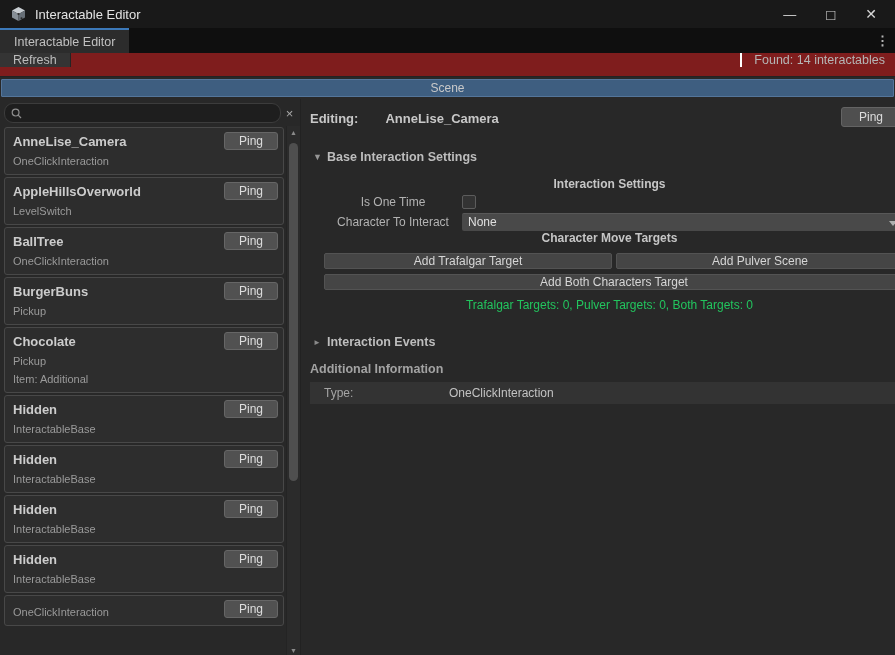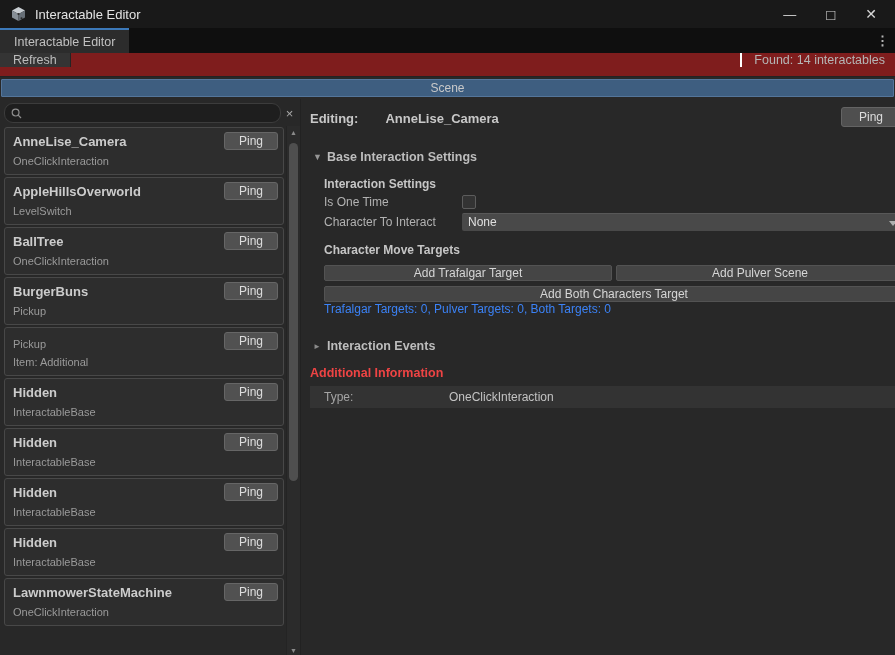--- a/index.html
+++ b/index.html
@@ -97,24 +97,24 @@
     position:absolute; right:-6px; top:0; width:60px; height:20px;
     background:#4f4f4f; border:1px solid #646464; border-radius:3px;
     color:#dcdcdc; font-size:12px; display:flex; align-items:center; justify-content:center;
   }
 
   .foldout { display:flex; align-items:center; gap:6px; font-size:12.5px; font-weight:bold; color:#bdbdbd; }
   .foldout .arrow { font-size:9px; color:#969696; width:8px; }
   .fold-base { margin-top:21px; margin-left:3px; }
   .fold-events { margin-top:23px; margin-left:3px; }
 
-  .section { margin-left:14px; }
+  .section { margin-left:14px;text-align:center; }
   .sec-header { font-size:12px; font-weight:bold; color:#c6c6c6; }
   .sec-header.first { margin-top:13px; }
-  .sec-header.targets { margin-top:12px; }
+  .sec-header.targets { }
 
   .prop-row { display:flex; align-items:center; height:19px; margin-top:1px; }
   .prop-label { width:138px; color:#b2b2b2; font-size:12px; flex:0 0 auto; }
   .checkbox { width:14px; height:14px; background:#333333; border:1px solid #5c5c5c; border-radius:2px; }
   .text-field {
     flex:1; height:17px; background:#1b1b1b; border:1px solid #121212; border-radius:2px;
     color:#d4d4d4; font-size:12px; display:flex; align-items:center; padding:0 4px;
     margin-right:-9px;
   }
   .dropdown {
@@ -126,23 +126,23 @@
     position:absolute; right:7px; top:7px; width:0; height:0;
     border-left:4px solid transparent; border-right:4px solid transparent; border-top:5px solid #b0b0b0;
   }
 
   .btn-row { display:flex; gap:4px; margin-top:8px; margin-right:-9px; }
   .uibtn {
     flex:1; height:16px; background:#454545; border:1px solid #535353; border-radius:2px;
     color:#d6d6d6; font-size:12px; display:flex; align-items:center; justify-content:center;
   }
   .btn-row.single { margin-top:5px; }
-  .targets-summary { color:#3b82f6; font-size:12px; }
-
-  .add-info-header { margin-top:13px; font-size:12.5px; font-weight:bold; color:#ef4444; }
+  .targets-summary { margin-top:8px; color:#22c55e; font-size:12px; }
+
+  .add-info-header { margin-top:13px; font-size:12.5px; font-weight:bold; color:#a3a3a3; }
   .type-row {
     margin-top:6px; margin-right:-9px; height:22px; background:#333333;
     display:flex; align-items:center; padding-left:14px;
   }
   .type-label { width:125px; color:#a5a5a5; font-size:12px; }
   .type-value { color:#c3c3c3; font-size:12px; }
 </style>
 </head>
 <body>
 
@@ -227,20 +227,21 @@
 
   <div class="list-item">
     <div class="item-name">BurgerBuns</div>
     <div class="ping-btn">
       <span class="ping-text">Ping</span>
     </div>
     <div class="item-sub item-type">Pickup</div>
   </div>
 
   <div class="list-item">
+    <div class="item-name">Chocolate</div>
     <div class="ping-btn">
       <span class="ping-text">Ping</span>
     </div>
     <div class="item-sub item-type">Pickup</div>
     <div class="item-sub item-extra">Item: Additional</div>
   </div>
 
   <div class="list-item">
     <div class="item-name">Hidden</div>
     <div class="ping-btn">
@@ -271,21 +272,20 @@
   <div class="list-item">
     <div class="item-name">Hidden</div>
     <div class="ping-btn">
       <span class="ping-text">Ping</span>
     </div>
     <div class="item-sub item-type">InteractableBase</div>
 
   </div>
 
   <div class="list-item">
-    <div class="item-name">LawnmowerStateMachine</div>
     <div class="ping-btn">
       <span class="ping-text">Ping</span>
     </div>
     <div class="item-sub item-type">OneClickInteraction</div>
 
   </div>
 
 </div>
       <div class="scrollbar">
         <div class="scroll-arrow">▲</div>

